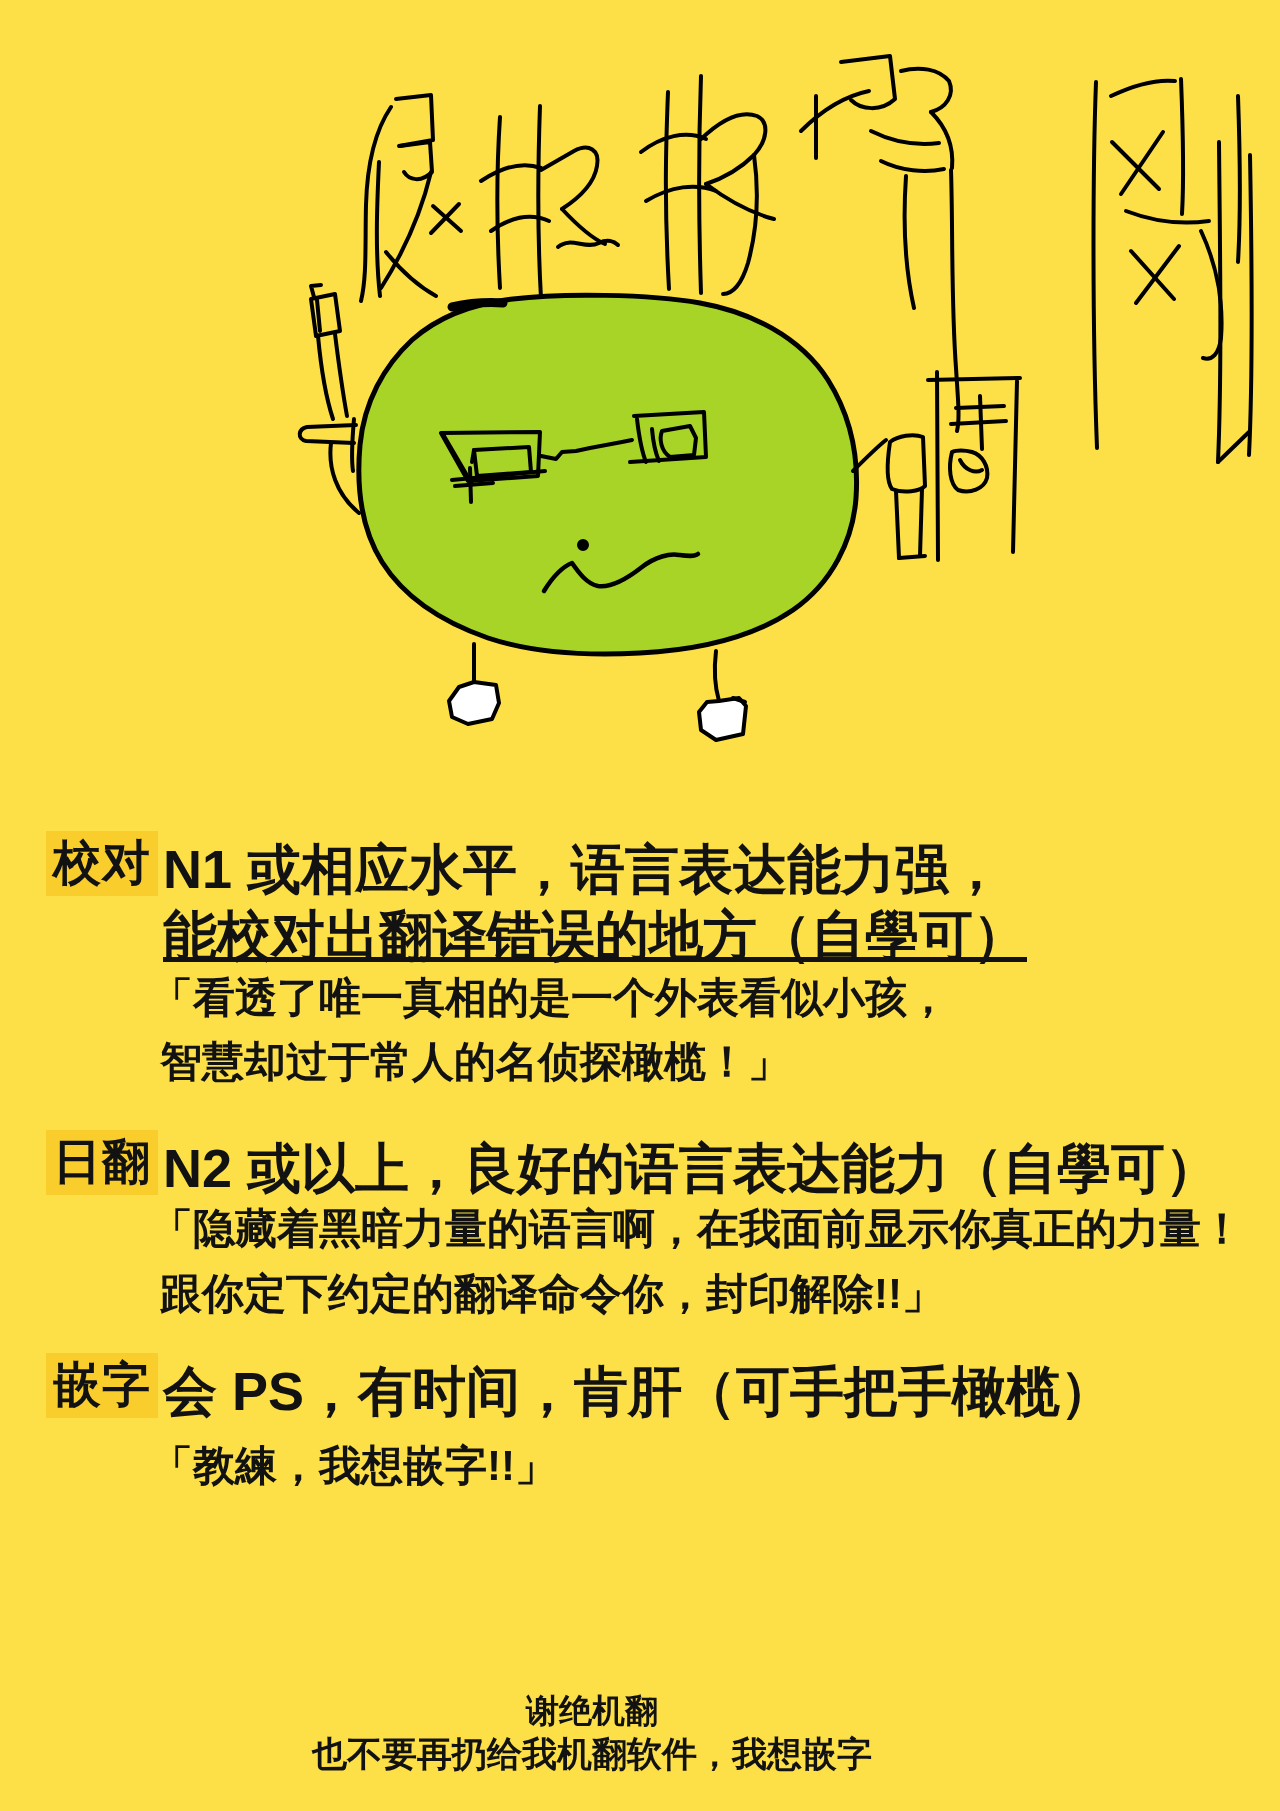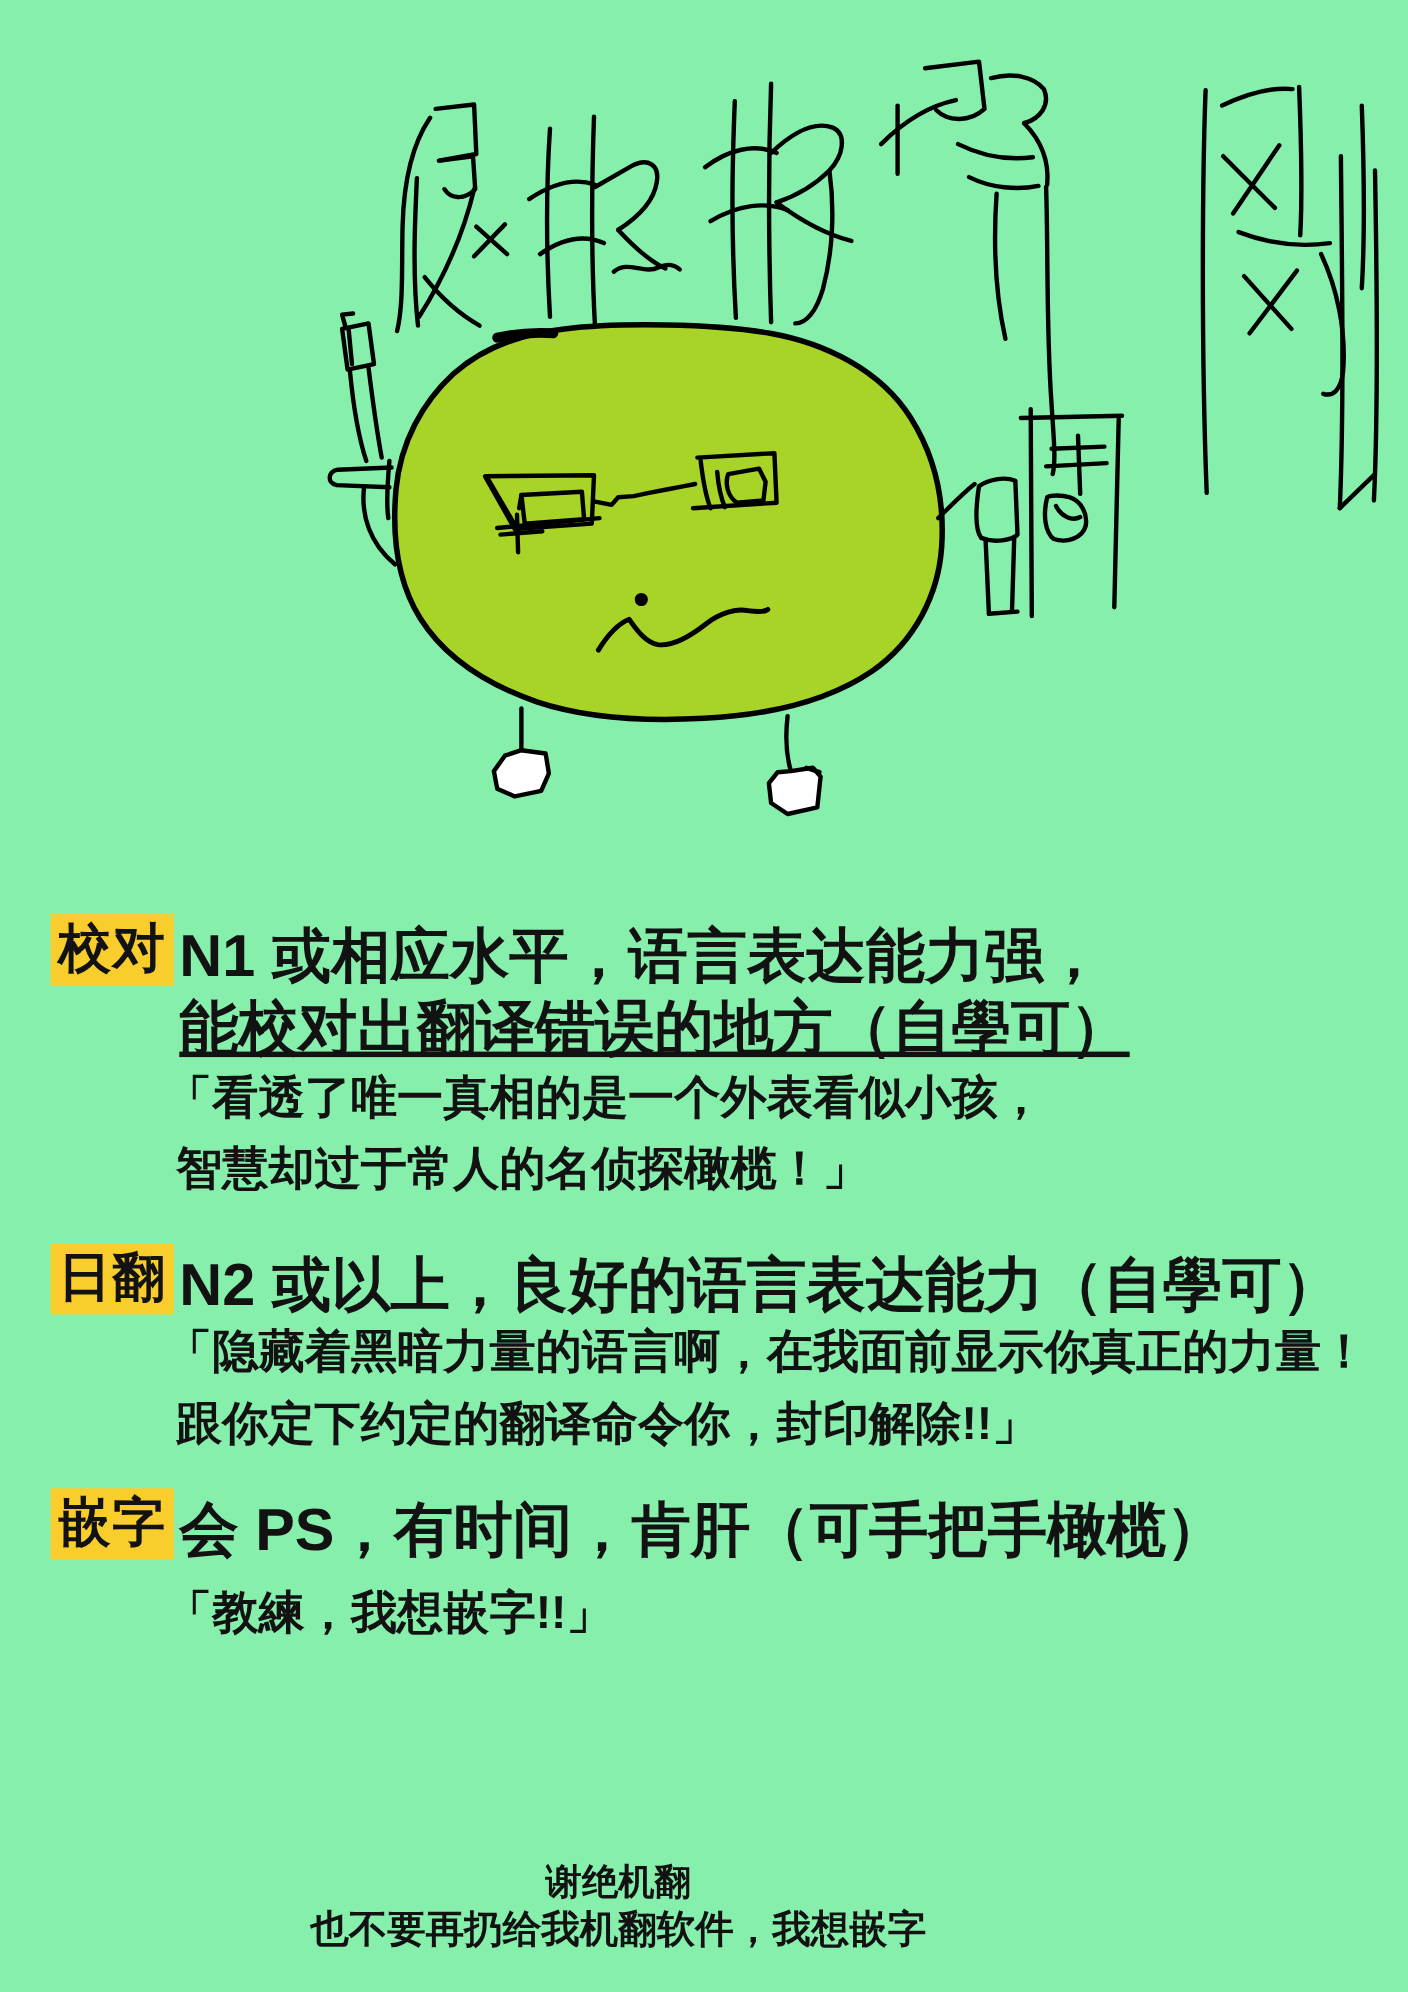--- a/index.html
+++ b/index.html
@@ -1,32 +1,32 @@
 <!DOCTYPE html>
 <html><head>
 <meta charset="utf-8">
 <style>
   html,body{margin:0;padding:0;background:#ffffff;}
   .page{
-    position:relative;width:1280px;height:1811px;background:#86efac;overflow:hidden;
+    position:relative;width:1280px;height:1811px;background:#fde047;overflow:hidden;
     font-family:"Liberation Sans","DejaVu Sans",sans-serif;color:#121212;
   }
   .doodle{position:absolute;left:0;top:0;}
   .abs{position:absolute;white-space:nowrap;}
   .tag{
     display:inline-block;background:#F9CD2C;color:#121212;
     font-size:48px;font-weight:900;line-height:1.18;padding:4px 7px;
     letter-spacing:1px;
   }
   .mainline{font-size:54px;font-weight:900;line-height:1.15;letter-spacing:0px;text-align:center;}
   .quoteline{font-size:42px;font-weight:900;line-height:1.15;}
   .bigline{font-size:144px;font-weight:900;line-height:1.08;}
   .biglabel{color:#121212;letter-spacing:-5px;}
   .bignumber{color:#EE1B2E;letter-spacing:-8px;}
-  .notes{position:absolute;left:0;top:1690px;width:1124px;text-align:center;}
+  .notes{position:absolute;left:0;top:1690px;width:1124px;text-align:center;padding-left:30px;}
   .note1{font-size:33px;font-weight:900;line-height:1.25;}
   .note2{font-size:35px;font-weight:900;line-height:1.3;}
 </style>
 </head>
 <body>
 
 <div class="page">
 
   <svg class="doodle" width="1280" height="790" viewBox="0 0 1280 790">
     <g fill="none" stroke="#000000" stroke-width="4" stroke-linecap="round" stroke-linejoin="round">

